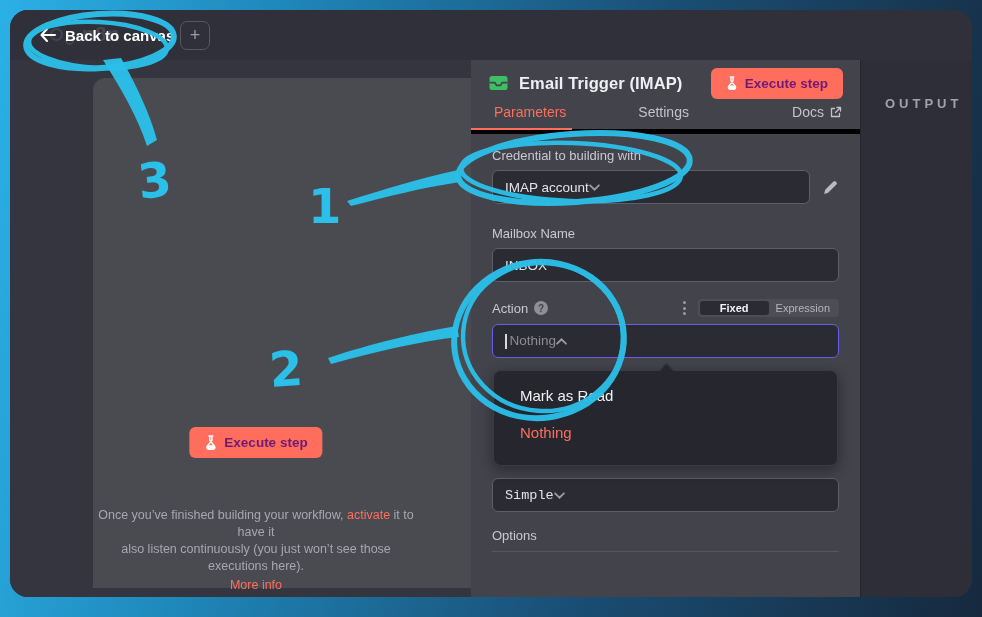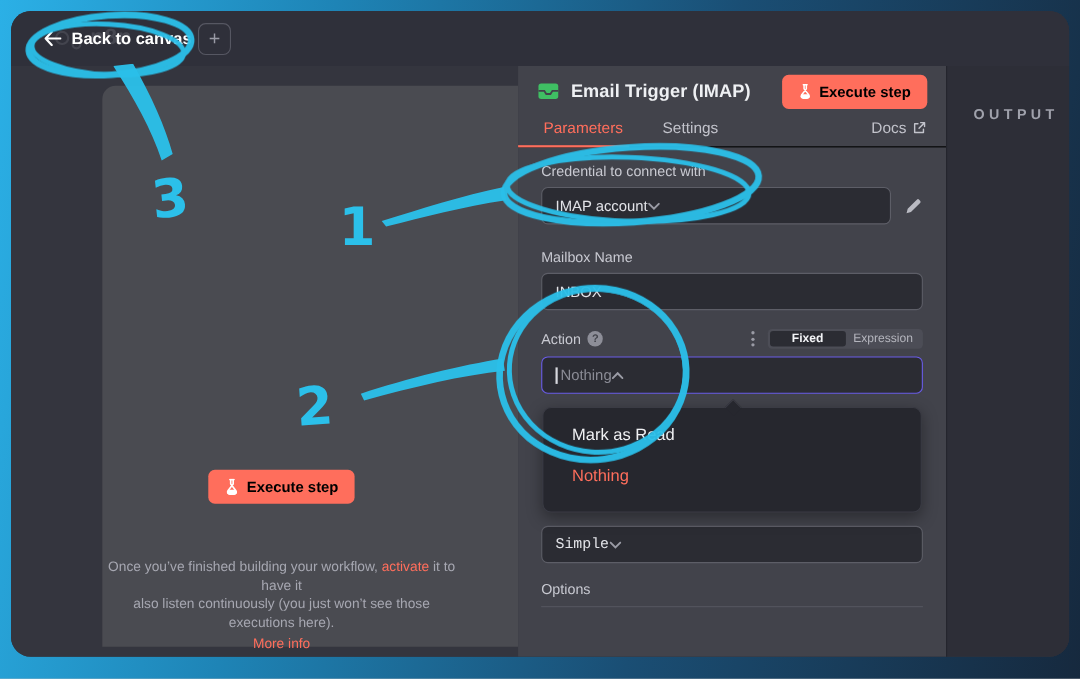--- a/index.html
+++ b/index.html
@@ -21,34 +21,34 @@
   .plus-btn { position:absolute; left:170px; top:11px; width:30px; height:29px; border:1px solid #565762;
     border-radius:7px; color:#9a9ba6; font-size:18px; display:flex; align-items:center; justify-content:center; }
 
   
   .main { position:absolute; top:50px; left:0; right:0; bottom:0; display:flex; }
   .canvas-area { flex:1; position:relative; background:#34353e; }
   .input-panel { position:absolute; left:83px; top:18px; right:0; bottom:9px;
     background:#4a4b51; border-radius:12px 0 0 0; }
   .input-inner { position:absolute; left:0; right:52px; top:0; bottom:0; text-align:center; }
 
-  .exec-btn { display:inline-flex; align-items:center; gap:7px; background:#ff6e5c; color:#000000;
+  .exec-btn { display:inline-flex; align-items:center; gap:7px; background:#ff6e5c; color:#701a75;
     font-size:13.5px; font-weight:bold; border:none; border-radius:6px; padding:8px 15px; cursor:pointer; }
   .canvas-exec { position:absolute; top:349px; left:50%; transform:translateX(-50%); }
 
   .hint { position:absolute; top:429px; left:0; right:0; color:#a6a7b1; font-size:12.5px; line-height:17px; }
   .hint .accent, .more-info { color:#ff6e5c; }
   .more-info { display:inline-block; margin-top:2px; cursor:pointer; }
 
   
   .node-panel { width:389px; background:#42434b; position:relative; display:flex; flex-direction:column; }
   .np-header { display:flex; align-items:center; gap:10px; padding:0 17px 0 17px; height:46px; flex:none; }
   .np-title { flex:1; color:#eef0f3; font-size:16.5px; font-weight:bold; letter-spacing:.1px; }
   .inbox-icon { flex:none; }
-  .np-tabs { display:flex; align-items:flex-end; height:28px; border-bottom:1px solid #000000; flex:none; }
+  .np-tabs { display:flex; align-items:flex-end; height:28px; border-bottom:5px solid #000000; flex:none;gap:36px; }
   .tab { font-size:14px; padding:0 2px 9px 2px; cursor:pointer; }
   .tab.params { color:#ff6e5c; margin-left:21px; position:relative; }
   .tab.params::after { content:""; position:absolute; left:-21px; right:-4px; bottom:-1px; height:2px; background:#ff6e5c; }
   .tab.settings { color:#c2c3cb; margin-left:32px; }
   .docs { margin-left:auto; margin-right:18px; padding-bottom:9px; color:#c2c3cb; font-size:14px;
     display:flex; align-items:center; gap:6px; cursor:pointer; }
 
   .np-body { padding:14px 21px 0 21px; position:relative; }
   .field-label { color:#c8c9d1; font-size:13px; margin-bottom:7px; display:flex; align-items:center; gap:6px; }
   .select, .text-input { height:34px; background:#2b2c33; border:1px solid #5d5e67; border-radius:6px;
@@ -160,21 +160,21 @@
         <div class="docs">
           <span>Docs</span>
           <svg width="12" height="12" viewBox="0 0 12 12">
             <path d="M4.5 2.5 H1.5 V10.5 H9.5 V7.5 M7 1.5 H10.5 V5 M10.3 1.7 L5.5 6.5" fill="none" stroke="#c2c3cb" stroke-width="1.3" stroke-linecap="round" stroke-linejoin="round"></path>
           </svg>
         </div>
       </div>
 
       <div class="np-body">
 
-        <div class="field-label">Credential to connect with</div>
+        <div class="field-label">Credential to building with</div>
         <div class="cred-row">
           <div class="select">
             <span>IMAP account</span>
             <svg class="chev" width="11" height="7" viewBox="0 0 10 6">
               <path d="M1 1 l4 4 4 -4" fill="none" stroke="currentColor" stroke-width="1.6" stroke-linecap="round"></path>
             </svg>
           </div>
           <span class="pencil-btn">
             <svg width="17" height="17" viewBox="0 0 16 16">
               <path d="M2 14 L3 10.2 L10.8 2.4 a1.4 1.4 0 0 1 2 0 l0.8 0.8 a1.4 1.4 0 0 1 0 2 L5.8 13 Z" fill="#b9bac2"></path>

